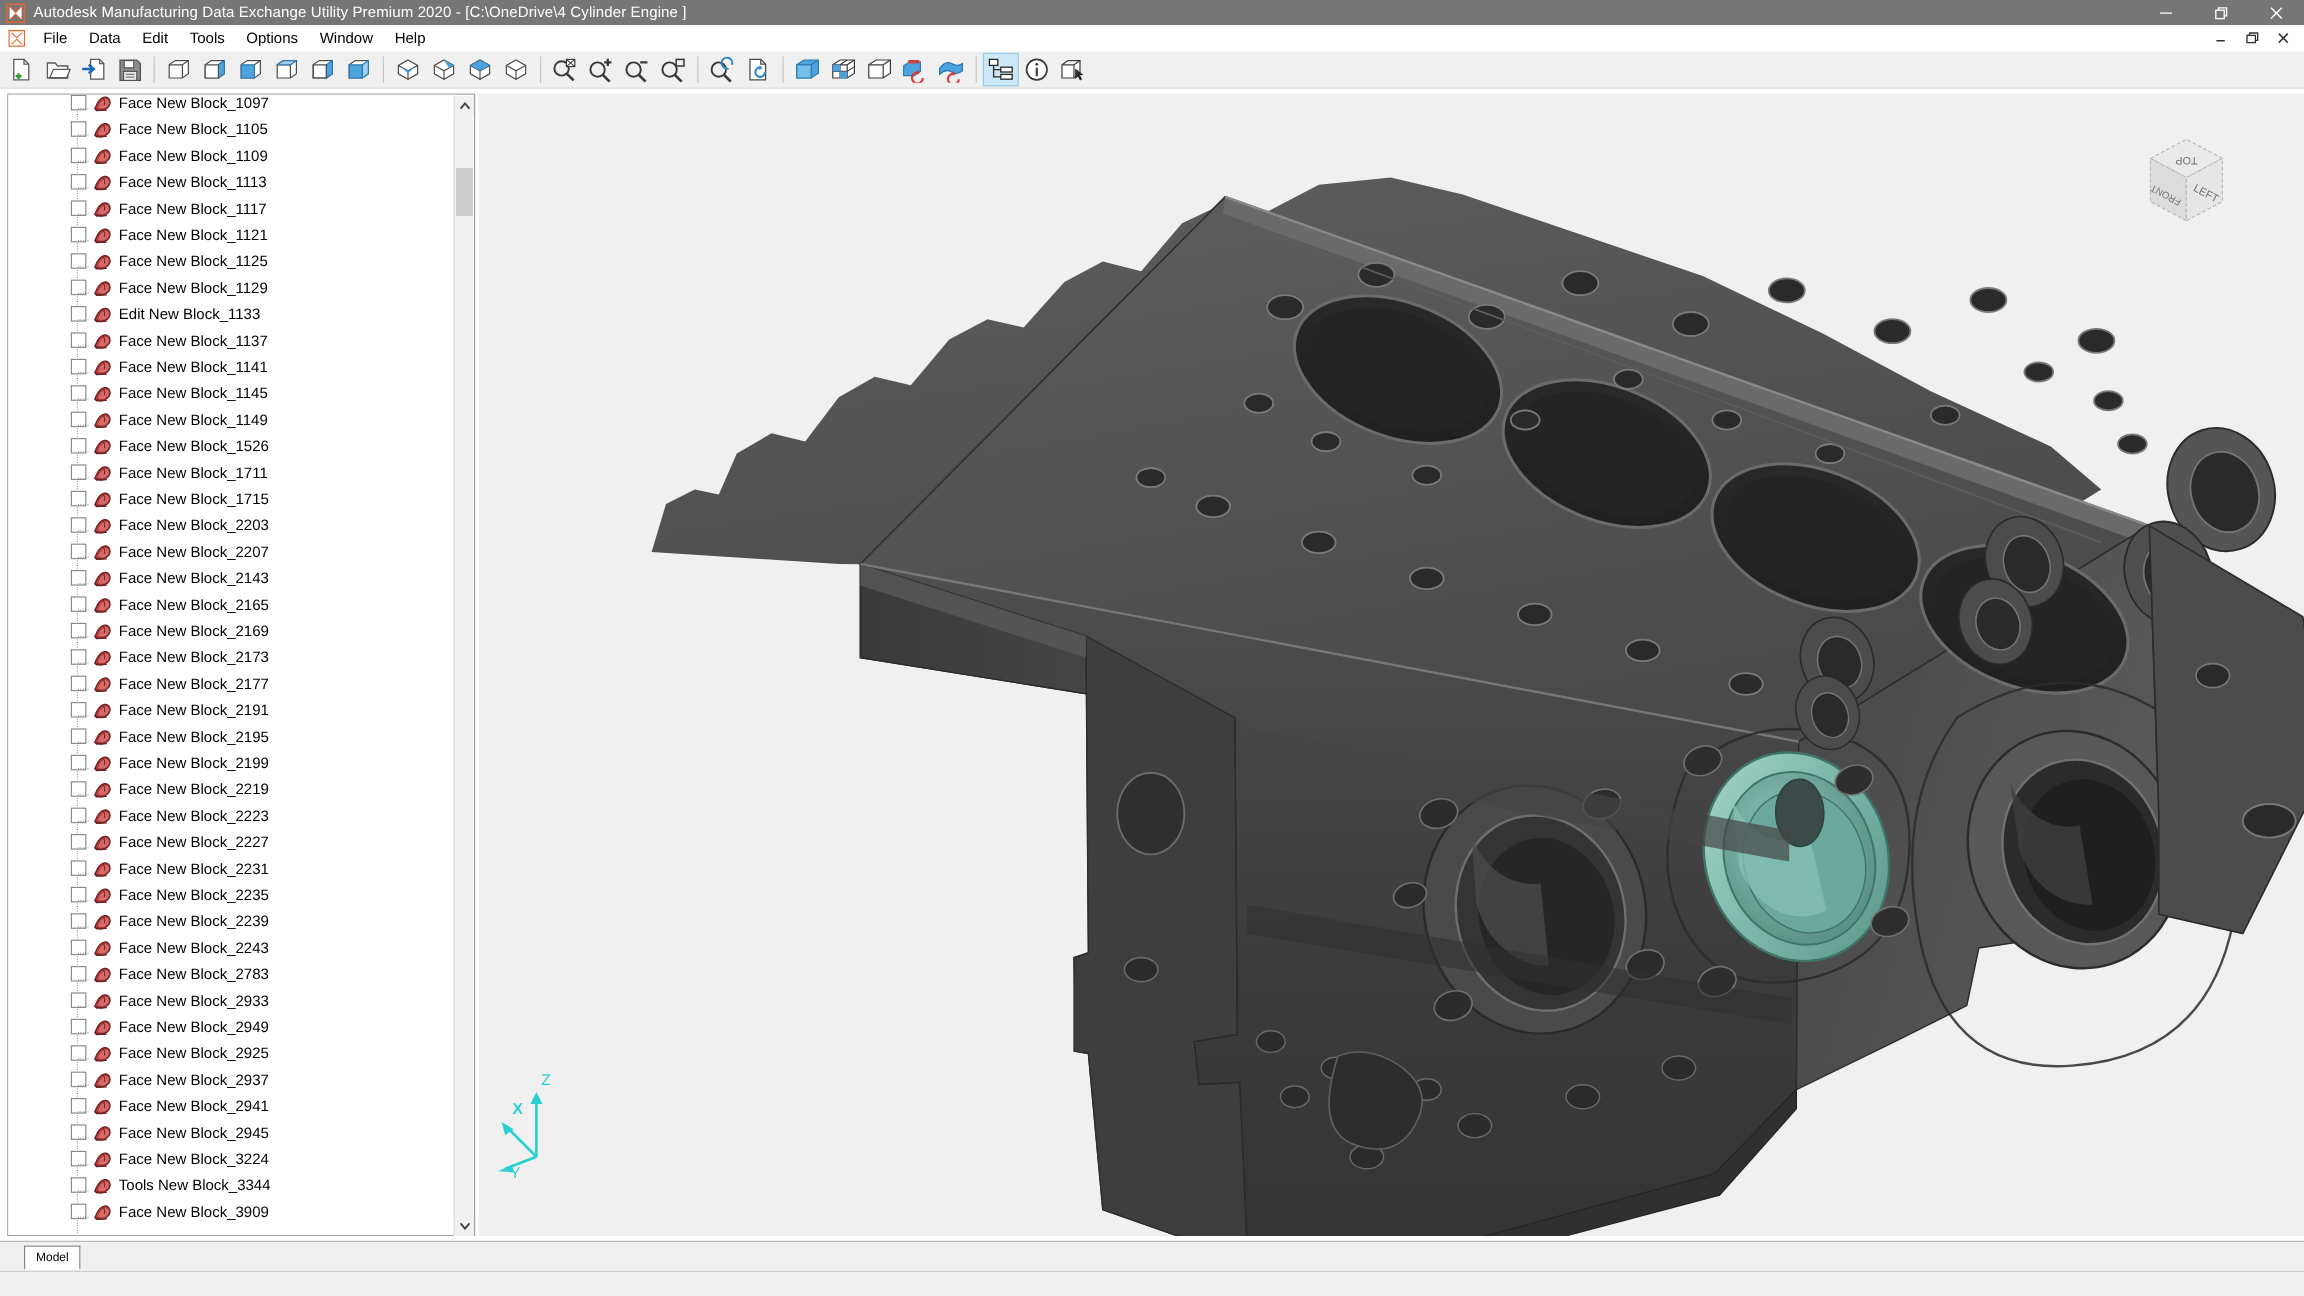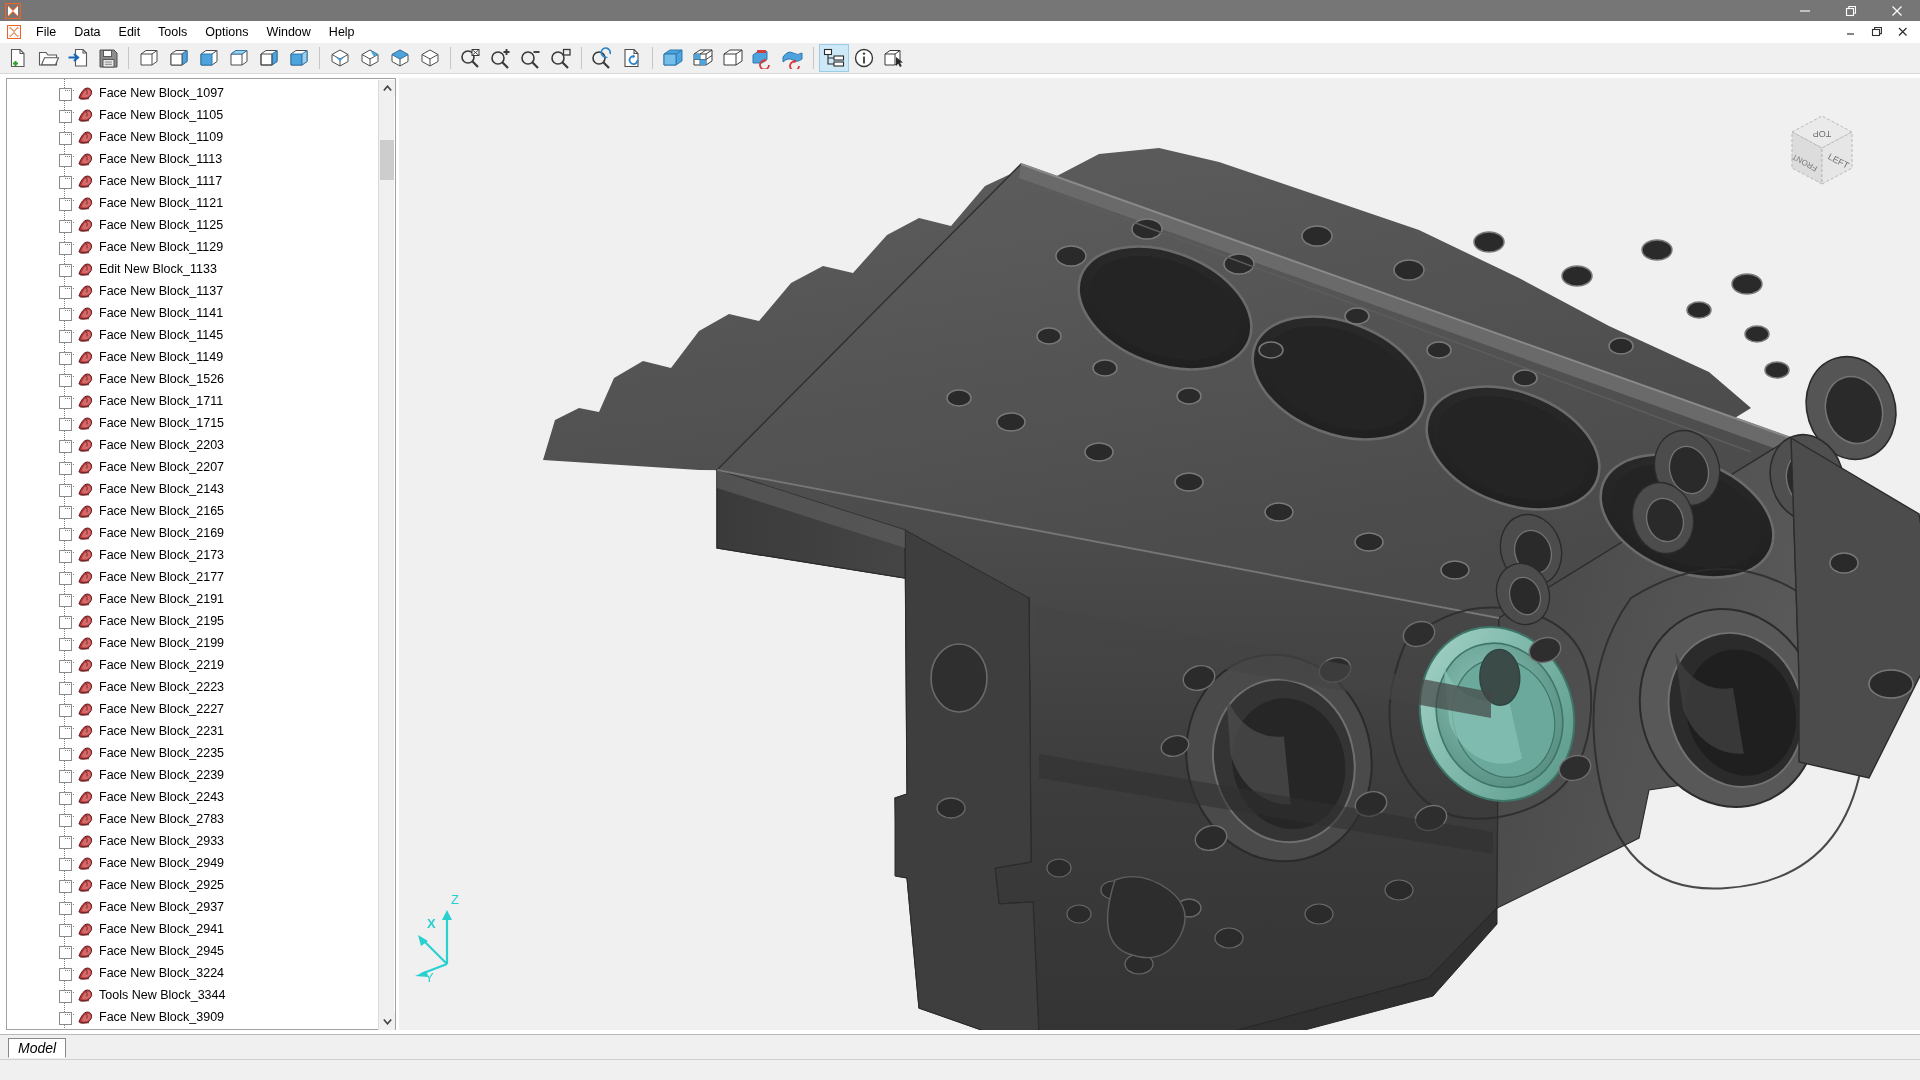--- a/index.html
+++ b/index.html
@@ -78,21 +78,21 @@
   }
   #treescroll {
     position:relative; width: 374px; height: 950px; overflow:hidden;
     background:#fff;
   }
   #treelist {
     position:absolute; left:0; top:0; width: 374px;
     padding-top: 0px;
   }
   .trow {
-    height: 22px; display:flex; align-items:flex-end; padding-left: 52px;
+    height: 22px; display:flex; align-items:flex-start; padding-left: 52px;
     position:relative; white-space:nowrap;
   }
   .dotline {
     position:absolute; left:57px; top:0; width:1px; height: 100%;
     background-image: linear-gradient(to bottom, #808080 1px, transparent 1px);
     background-size: 1px 2px;
   }
   .trow .elbow {
     position:absolute; left:58px; top:11px; width:10px; height:1px;
     background-image: linear-gradient(to right, #808080 1px, transparent 1px);
@@ -124,23 +124,23 @@
     position:absolute; left: 399px; top: 4px; right: 0px; width: 1521px; height: 952px;
     background:#f0f0f0; overflow:hidden;
   }
 
   
   #tabbar {
     position:absolute; left:0; top: 1034px; width:1920px; height: 46px;
     background:#f0f0f0; border-top:1px solid #b9b9b9;
   }
   #modeltab {
-    position:absolute; left: 8px; top: 3px; height: 20px; padding: 0 9px;
+    position:absolute; left: 20px; top: 3px; height: 20px; padding: 0 9px;
     background:#ffffff; border:1px solid #888; border-bottom-color:#fff;
-    font-size:14px; line-height:19px; color:#000;font-style:italic;
+    font-size:10px; line-height:19px; color:#000;
   }
   #statusline {
     position:absolute; left:0; top: 24px; width:1920px; height:22px;
     background:#f0f0f0; border-top:1px solid #cfcfcf;
   }
 
   
   #watermark {
     position:absolute; right: 14px; bottom: 18px; width: 205px; height: 64px;
     display:flex; align-items:center; opacity:.93;
@@ -160,20 +160,21 @@
 
 <div id="titlebar">
   <span class="app-icon">
     <svg width="16" height="16" viewBox="0 0 16 16">
       <rect x="0.5" y="0.5" width="15" height="15" fill="none" stroke="#e8652b" stroke-width="1.4"></rect>
       <path d="M3 3 L13 13 M13 3 L3 13" stroke="#e8652b" stroke-width="2" fill="none"></path>
       <path d="M3 3 L8 8 L3 13 Z" fill="#ffffff"></path>
       <path d="M13 3 L8 8 L13 13 Z" fill="#ffffff"></path>
     </svg>
   </span>
+  <span class="title-text">Autodesk Manufacturing Data Exchange Utility Premium 2020 - [C:\OneDrive\4 Cylinder Engine ]</span>
   <div id="winbtns">
     <div class="wb">
       <svg width="12" height="12" viewBox="0 0 12 12">
           <path d="M1 6 H11" stroke="#fff" stroke-width="1.1"></path>
         </svg>
     </div>
     <div class="wb">
       <svg width="12" height="12" viewBox="0 0 12 12">
         <rect x="1.5" y="3.5" width="7" height="7" fill="none" stroke="#fff" stroke-width="1.1"></rect>
         <path d="M3.8 3.3 V1.5 H10.5 V8.2 H8.7" fill="none" stroke="#fff" stroke-width="1.1"></path>

